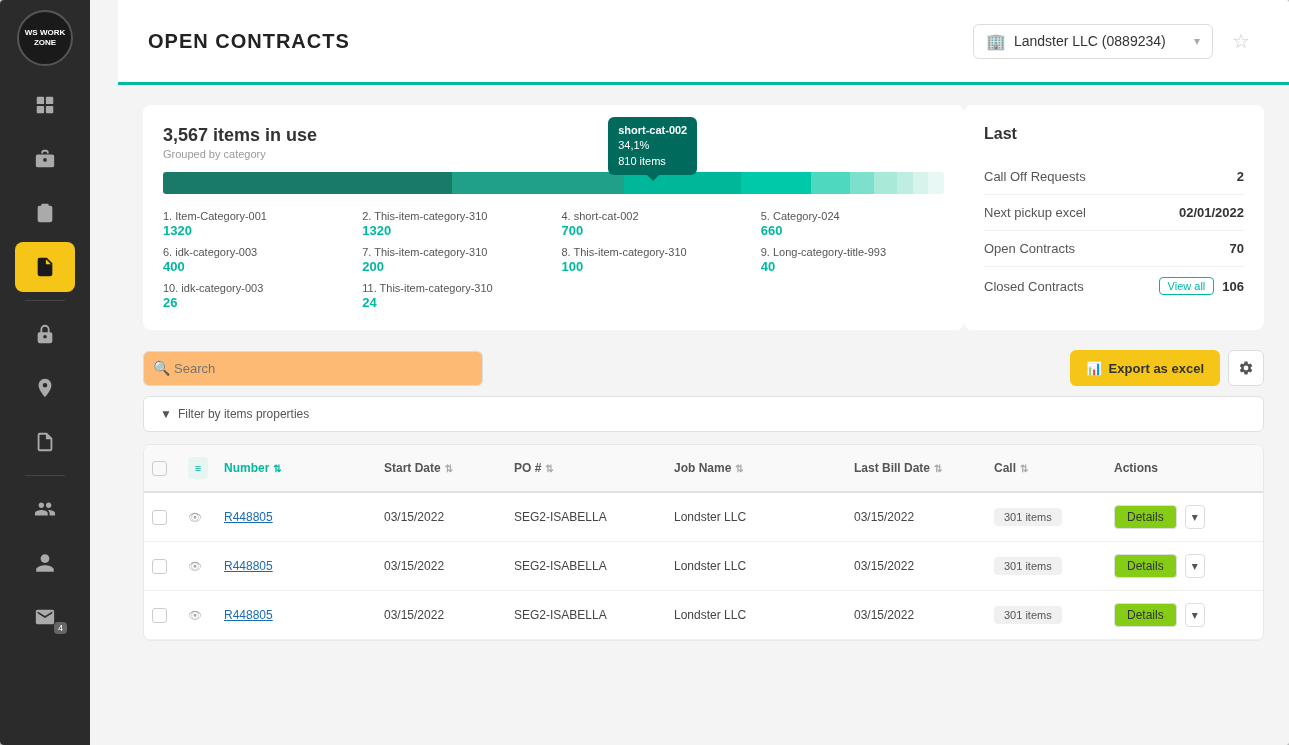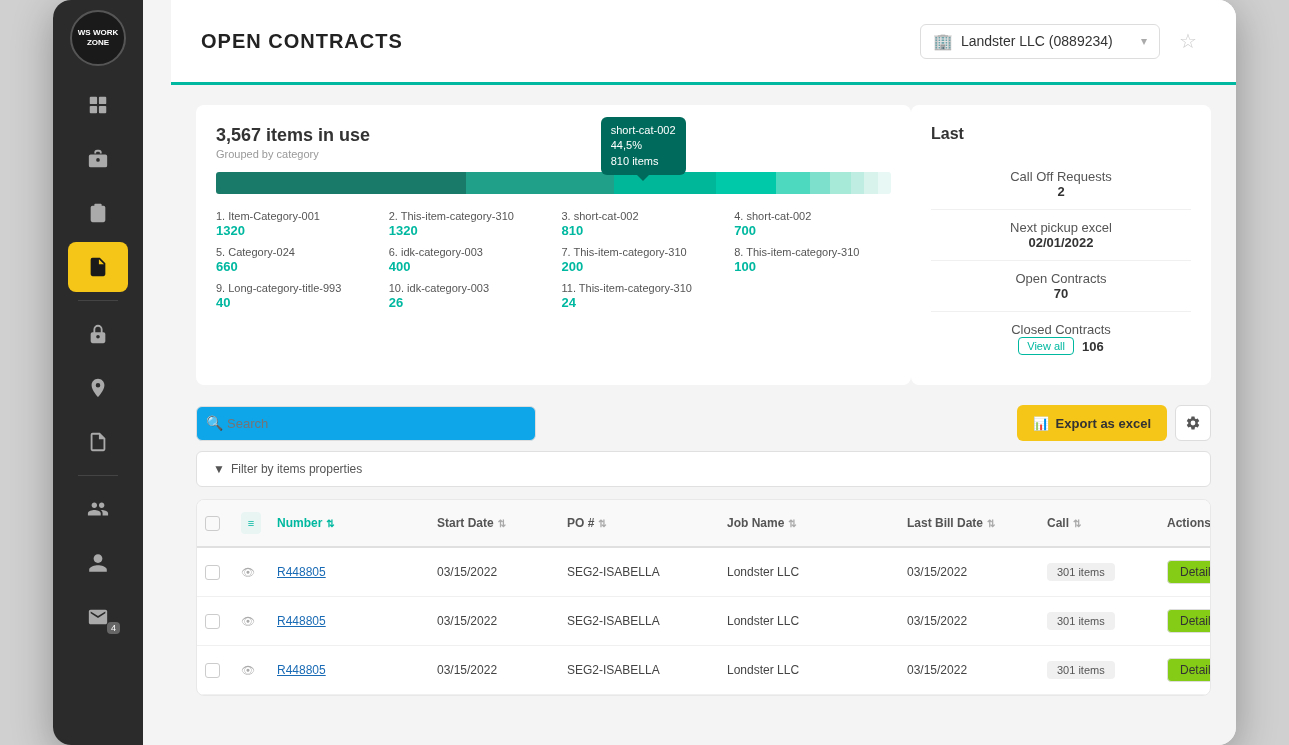--- a/index.html
+++ b/index.html
@@ -1,17 +1,17 @@
 <!DOCTYPE html>
 <html><head>
   <meta charset="utf-8">
   <style>
     * { box-sizing: border-box; margin: 0; padding: 0; }
     body { background: #d0d0d0; font-family: -apple-system, BlinkMacSystemFont, 'Segoe UI', sans-serif; font-size: 13px; color: #333; display: flex; justify-content: center; align-items: center; min-height: 100vh; }
-    .device-frame { width: 1183px; height: 745px; background: #f0f0f0; border-radius: 18px; overflow: hidden; display: flex; position: relative; box-shadow: 0 10px 40px rgba(0,0,0,0.3); }
+    .device-frame { width: 1289px; height: 745px; background: #f0f0f0; border-radius: 4px; overflow: hidden; display: flex; position: relative; box-shadow: 0 10px 40px rgba(0,0,0,0.3); }
     
     .sidebar { width: 90px; background: #2b2b2b; display: flex; flex-direction: column; align-items: center; padding: 10px 0; gap: 4px; flex-shrink: 0; }
     .sidebar-logo { width: 56px; height: 56px; background: #1a1a1a; border-radius: 50%; border: 2px solid #555; display: flex; align-items: center; justify-content: center; margin-bottom: 10px; }
     .sidebar-logo-text { color: #fff; font-size: 8px; font-weight: bold; text-align: center; line-height: 1.2; }
     .sidebar-item { width: 60px; height: 50px; border-radius: 8px; display: flex; align-items: center; justify-content: center; cursor: pointer; color: #aaa; }
     .sidebar-item.active { background: #f5c518; color: #1a1a1a; }
     .sidebar-item svg { width: 22px; height: 22px; }
     .sidebar-divider { width: 40px; height: 1px; background: #444; margin: 4px 0; }
     .sidebar-badge { width: 60px; height: 50px; border-radius: 8px; display: flex; align-items: center; justify-content: center; cursor: pointer; color: #aaa; position: relative; }
     .badge-count { background: #666; color: #fff; border-radius: 4px; font-size: 9px; padding: 1px 4px; position: absolute; bottom: 8px; right: 8px; }
@@ -30,39 +30,39 @@
     
     .chart-card { background: #fff; border-radius: 8px; padding: 20px; flex: 1; }
     .chart-title { font-size: 18px; font-weight: 600; color: #333; }
     .chart-subtitle { font-size: 11px; color: #999; margin-top: 2px; margin-bottom: 12px; }
     .bar-chart-area { position: relative; margin-bottom: 16px; }
     .bar-row { display: flex; height: 22px; border-radius: 3px; overflow: hidden; width: 100%; }
     .bar-segment { height: 100%; }
     
     .tooltip { position: absolute; top: -55px; left: 55%; background: #006b5c; color: #fff; border-radius: 6px; padding: 6px 10px; font-size: 11px; line-height: 1.4; z-index: 10; }
     .tooltip::after { content: ''; position: absolute; bottom: -6px; left: 50%; transform: translateX(-50%); border: 6px solid transparent; border-bottom: 0; border-top-color: #006b5c; }
-    .tooltip-title { font-weight: 400; }
+    .tooltip-title { font-weight: 700; }
     
     .legend-grid { display: grid; grid-template-columns: repeat(4, 1fr); gap: 8px 16px; margin-top: 10px; }
     .legend-item { display: flex; flex-direction: column; }
     .legend-name { font-size: 11px; color: #555; }
     .legend-value { font-size: 13px; font-weight: 600; color: #00b8a0; margin-top: 1px; }
     
     .stats-card { background: #fff; border-radius: 8px; padding: 20px; width: 300px; flex-shrink: 0; }
     .stats-title { font-size: 16px; font-weight: 600; color: #333; margin-bottom: 16px; }
-    .stat-row { display: flex; align-items: center; justify-content: space-between; padding: 10px 0; border-bottom: 1px solid #f0f0f0; flex-direction: column; }
+    .stat-row { display: flex; align-items: center; justify-content: space-between; padding: 10px 0; border-bottom: 1px solid #f0f0f0; }
     .stat-row:last-child { border-bottom: none; }
     .stat-label { font-size: 13px; color: #555; }
     .stat-value { font-size: 13px; font-weight: 600; color: #333; display: flex; align-items: center; gap: 8px; }
     .view-all-btn { background: none; border: 1px solid #00b8a0; color: #00b8a0; border-radius: 4px; padding: 2px 8px; font-size: 11px; cursor: pointer; }
     
     .table-controls { display: flex; align-items: center; gap: 10px; margin-bottom: 10px; }
     .search-input-wrap { flex: 1; max-width: 340px; position: relative; }
     .search-icon { position: absolute; left: 10px; top: 50%; transform: translateY(-50%); color: #aaa; font-size: 14px; }
-    .search-input { width: 100%; padding: 9px 12px 9px 30px; border: 1px solid #ddd; border-radius: 6px; font-size: 13px; outline: none; background: #0ea5e9; }
+    .search-input { width: 100%; padding: 9px 12px 9px 30px; border: 1px solid #ddd; border-radius: 6px; font-size: 13px; outline: none; background: #fdba74; }
     .controls-right { margin-left: auto; display: flex; gap: 8px; }
     .export-btn { background: #f5c518; border: none; border-radius: 6px; padding: 9px 16px; font-size: 13px; font-weight: 600; cursor: pointer; display: flex; align-items: center; gap: 6px; color: #333; }
     .settings-btn { width: 36px; height: 36px; background: #fff; border: 1px solid #ddd; border-radius: 6px; display: flex; align-items: center; justify-content: center; cursor: pointer; color: #555; }
     
     .filter-bar { background: #fff; border: 1px solid #e0e0e0; border-radius: 6px; padding: 10px 16px; margin-bottom: 12px; display: flex; align-items: center; gap: 6px; font-size: 12px; color: #555; cursor: pointer; }
     
     .data-table { background: #fff; border-radius: 8px; overflow: hidden; border: 1px solid #e8e8e8; }
     .table-header { display: grid; grid-template-columns: 36px 36px 160px 130px 160px 180px 140px 120px 100px; background: #f9f9f9; border-bottom: 2px solid #e0e0e0; }
     .th { padding: 12px 8px; font-size: 12px; font-weight: 600; color: #555; display: flex; align-items: center; gap: 4px; cursor: pointer; }
     .th.active-col { color: #00b8a0; }
@@ -169,21 +169,21 @@
     <div class="content">
       <div class="top-row">
 
         <div class="chart-card">
           <div class="chart-title">3,567 items in use</div>
           <div class="chart-subtitle">Grouped by category</div>
 
           <div class="bar-chart-area">
             <div class="tooltip" style="left:57%;">
               <div class="tooltip-title">short-cat-002</div>
-              <div>44,5%</div>
+              <div>34,1%</div>
               <div>810 items</div>
             </div>
             <div class="bar-row">
               <div class="bar-segment" style="width:37%;background:#1a7a6a;"></div>
               <div class="bar-segment" style="width:22%;background:#20a088;"></div>
               <div class="bar-segment" style="width:15%;background:#00b899;"></div>
               <div class="bar-segment" style="width:9%;background:#00c9aa;"></div>
               <div class="bar-segment" style="width:5%;background:#4dd9c0;"></div>
               <div class="bar-segment" style="width:3%;background:#7de0cc;"></div>
               <div class="bar-segment" style="width:3%;background:#a8ead8;"></div>
@@ -196,24 +196,20 @@
           <div class="legend-grid">
             <div class="legend-item">
               <span class="legend-name">1. Item-Category-001</span>
               <span class="legend-value">1320</span>
             </div>
             <div class="legend-item">
               <span class="legend-name">2. This-item-category-310</span>
               <span class="legend-value">1320</span>
             </div>
             <div class="legend-item">
-              <span class="legend-name">3. short-cat-002</span>
-              <span class="legend-value">810</span>
-            </div>
-            <div class="legend-item">
               <span class="legend-name">4. short-cat-002</span>
               <span class="legend-value">700</span>
             </div>
             <div class="legend-item">
               <span class="legend-name">5. Category-024</span>
               <span class="legend-value">660</span>
             </div>
             <div class="legend-item">
               <span class="legend-name">6. idk-category-003</span>
               <span class="legend-value">400</span>

